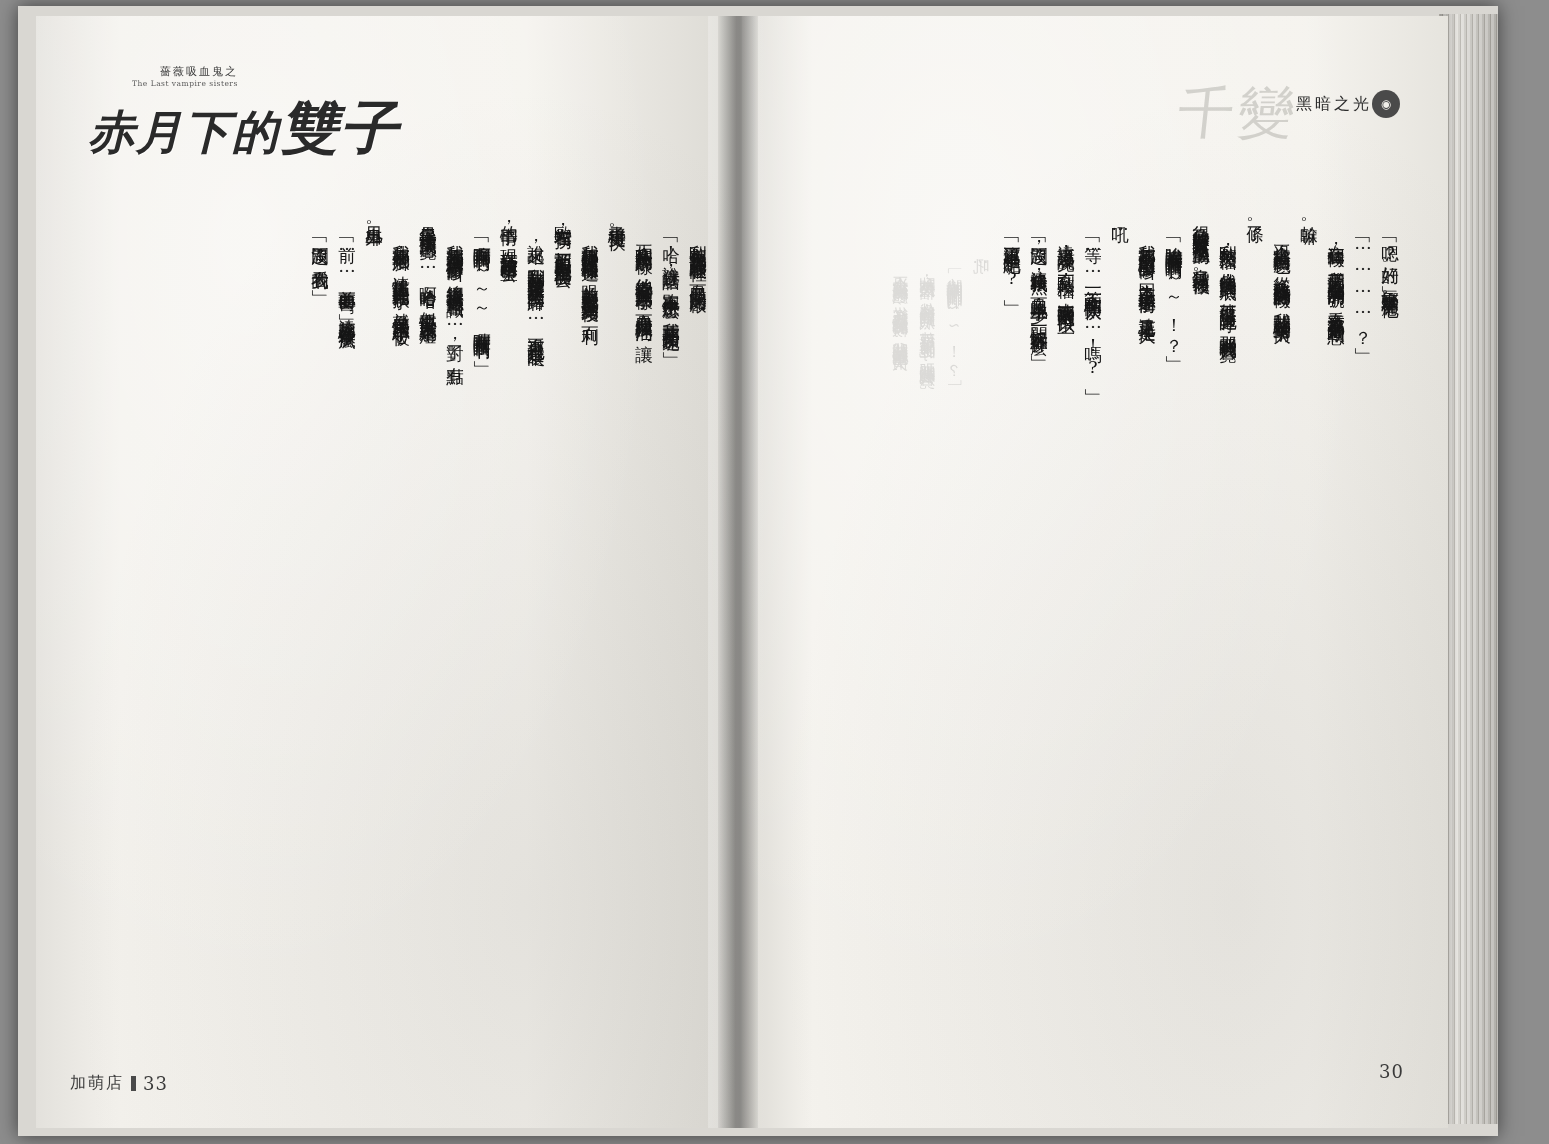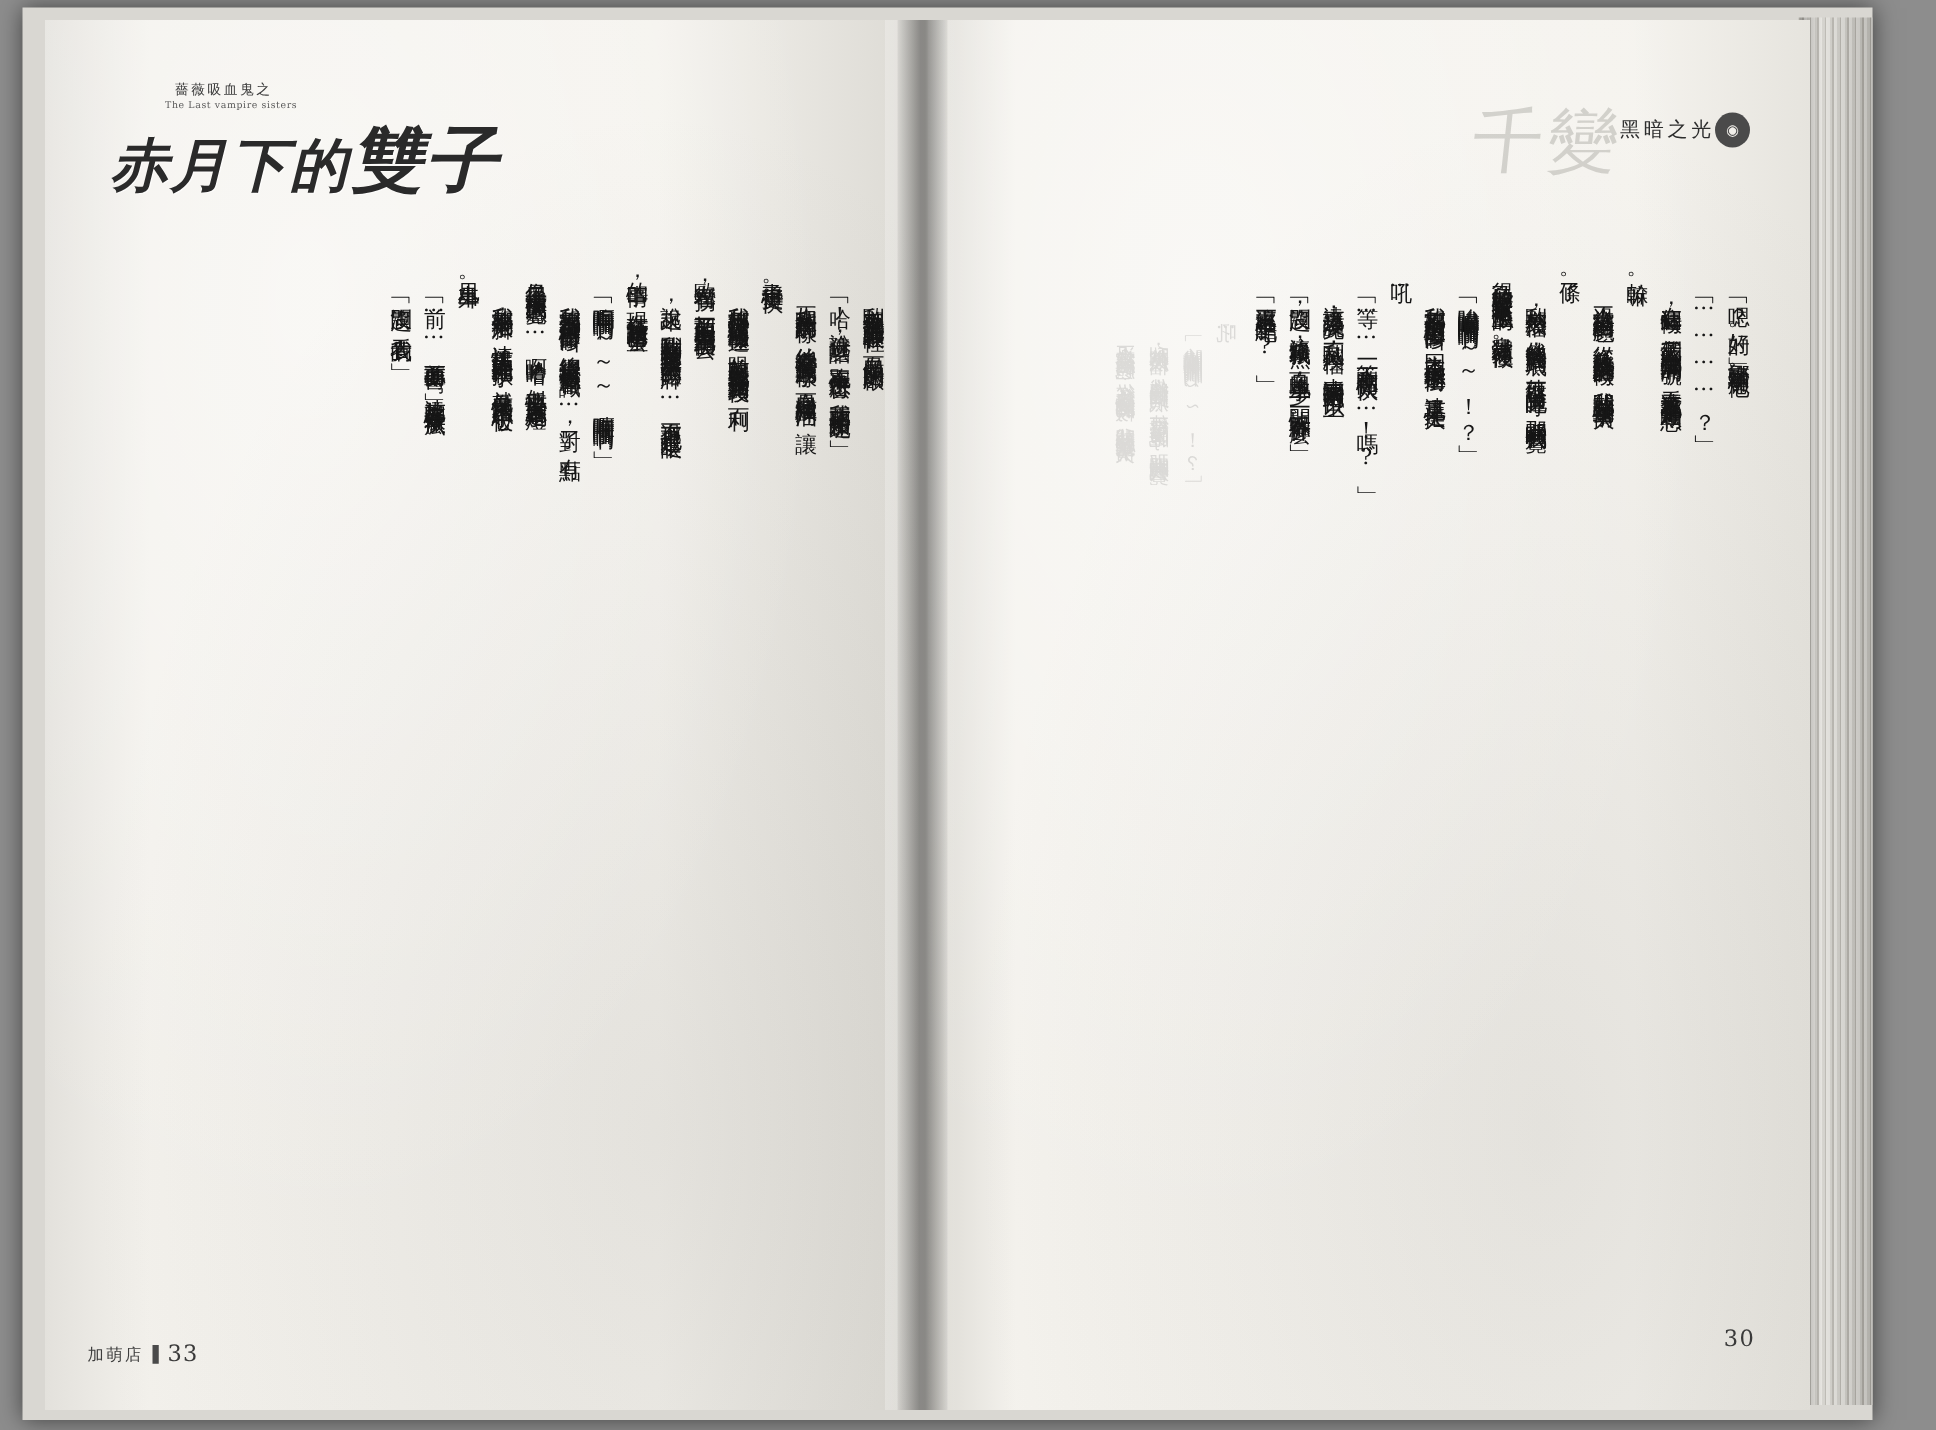--- a/index.html
+++ b/index.html
@@ -117,21 +117,21 @@
     top: 48px;
     width: 330px;
     height: 110px;
     z-index: 4;
   }
   .logo-sub {
     font-family: Liberation Serif, serif;
     font-size: 11px;
     color: #3c3c3c;
     letter-spacing: 2px;
-    margin-left: 52px;
+    margin-left: 72px;
   }
   .logo-sub-en {
     font-family: "DejaVu Serif", serif;
     font-size: 7.5px;
     color: #5a5a5a;
     letter-spacing: 0.5px;
     margin-left: 44px;
   }
   .logo-main {
     font-family: "DejaVu Serif", serif;
@@ -189,21 +189,21 @@
     position: absolute;
     left: 34px;
     bottom: 34px;
     display: flex;
     align-items: center;
     gap: 7px;
     z-index: 5;
   }
   .folio-left .shop {
     font-family: "DejaVu Serif", serif;
-    font-size: 13px;
+    font-size: 16px;
     color: #3d3d3d;
     letter-spacing: 2px;
   }
   .folio-left .bar {
     width: 5px; height: 15px;
     background: #4a4a4a;
   }
   .folio-left .num,
   .folio-right .num {
     font-family: "DejaVu Serif", serif;

